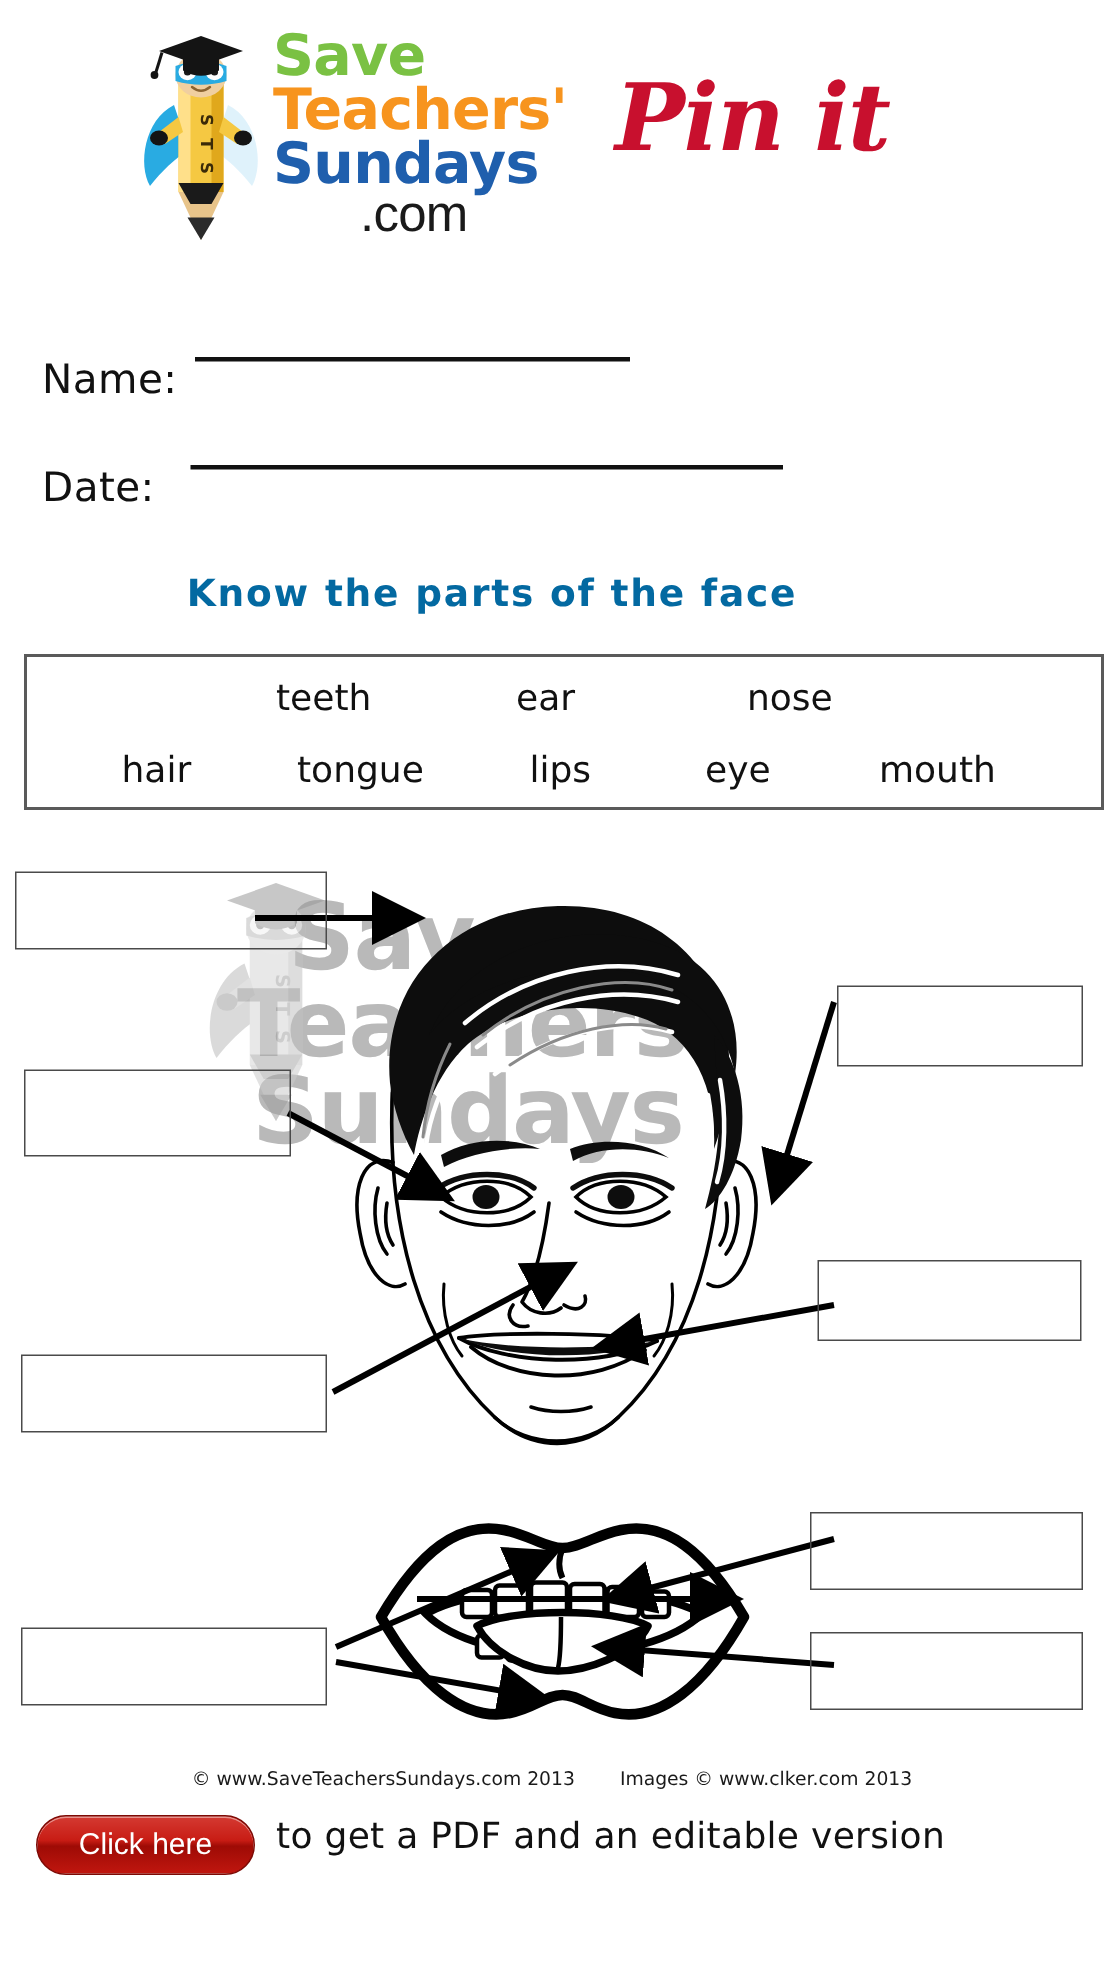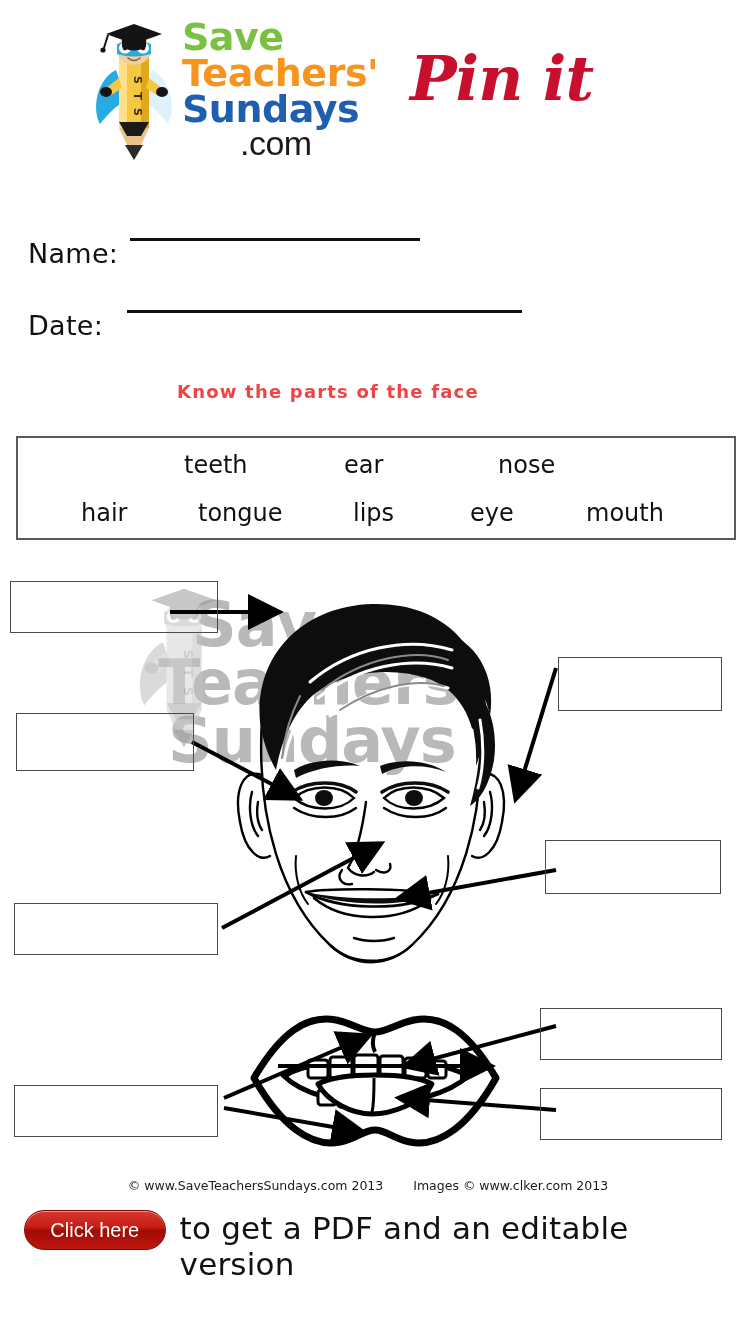--- a/index.html
+++ b/index.html
@@ -46,21 +46,21 @@
   #name-field { left: 28px; top: 238px; }
   #name-field .field-rule { width: 290px; }
   #date-field { left: 28px; top: 310px; gap: 12px; }
   #date-field .field-rule { width: 395px; }
 
   
   .sheet-title {
     position: absolute; left: 0; top: 381px; width: 656px;
     text-align: center;
     font-family: "DejaVu Sans", sans-serif;
-    font-weight: 700; font-size: 18px; color: #ef4444;
+    font-weight: 700; font-size: 25px; color: #0369a1;
     letter-spacing: 1.2px;
   }
 
   
   .wordbank {
     position: absolute; left: 16px; top: 436px;
     width: 720px; height: 104px;
     border: 2px solid #5a5a5a; background: #fff;
   }
   .wb-row { position: absolute; width: 100%; }
@@ -118,21 +118,21 @@
     width: 146px; height: 40px; border-radius: 20px;
     background: linear-gradient(180deg, #d43a32 0%, #c81c14 42%, #9e0b05 52%, #c0160f 100%);
     border: 1px solid #7d0a05;
     color: #ffffff; font-size: 20px;
     font-family: "Liberation Sans", sans-serif;
     box-shadow: inset 0 1px 0 rgba(255,255,255,0.45);
     cursor: pointer;
   }
   .cta-text {
     font-family: "DejaVu Sans", sans-serif;
-    font-size: 31px; color: #111; letter-spacing: 0.2px;
+    font-size: 24px; color: #111; letter-spacing: 0.2px;
   }
 </style>
 </head>
 <body>
 
 <div class="page">
 
   <div class="header">
 
     <div class="logo-block">

